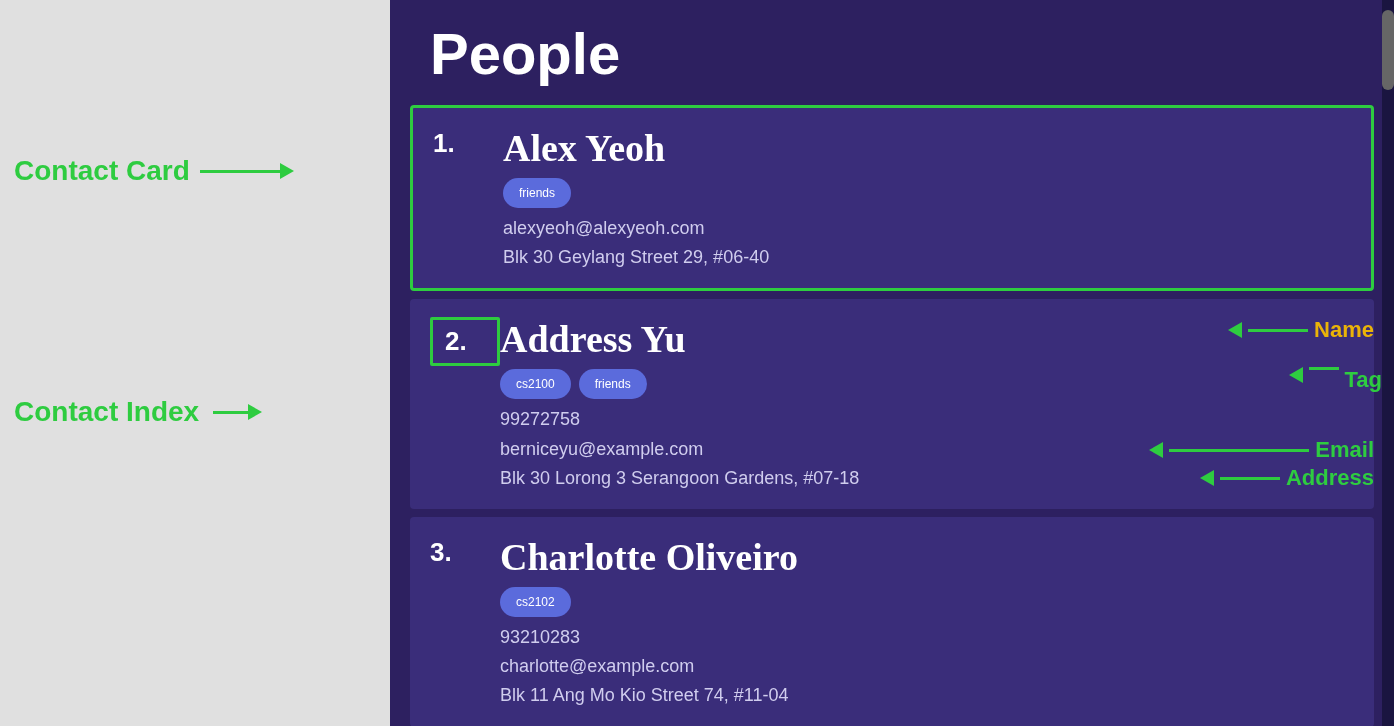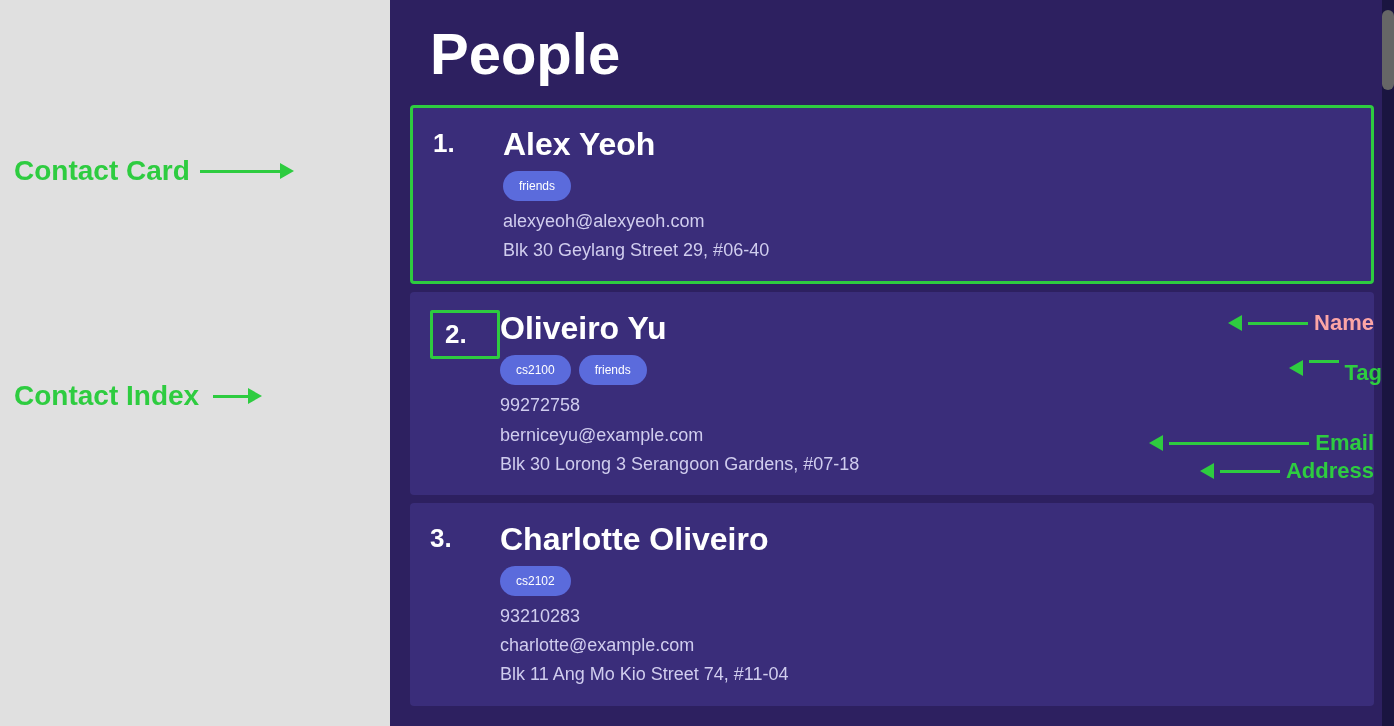--- a/index.html
+++ b/index.html
@@ -85,23 +85,24 @@
 
     .contact-details {
       flex: 1;
       display: flex;
       flex-direction: column;
       gap: 4px;
     }
 
     .contact-name {
       color: white;
-      font-size: 32px;
+      font-size: 38px;
       font-weight: 700;
       margin-bottom: 4px;
+      font-family: Liberation Serif, serif;
     }
 
     .tags-row {
       display: flex;
       flex-direction: row;
       gap: 8px;
       margin-bottom: 4px;
       flex-wrap: wrap;
     }
 
@@ -147,21 +148,21 @@
 <div class="annotation-panel">
 
   <div style="position:absolute; top:155px; left:14px; display:flex; align-items:center; gap:0;">
     <span style="color:#2ecc40; font-size:28px; font-weight:600; white-space:nowrap;">Contact Card</span>
     <div style="display:flex; align-items:center; margin-left:10px;">
       <div style="width:80px; height:3px; background:#2ecc40;"></div>
       <div style="width:0; height:0; border-top:8px solid transparent; border-bottom:8px solid transparent; border-left:14px solid #2ecc40;"></div>
     </div>
   </div>
 
-  <div style="position:absolute; top:380px; left:14px; display:flex; align-items:center; gap:4px;text-align:right;">
+  <div style="position:absolute; top:396px; left:14px; display:flex; align-items:center; gap:4px;text-align:right;">
     <span style="color:#2ecc40; font-size:28px; font-weight:600; white-space:nowrap;">Contact Index</span>
     <div style="display:flex; align-items:center; margin-left:10px;">
       <div style="width:35px; height:3px; background:#2ecc40;"></div>
       <div style="width:0; height:0; border-top:8px solid transparent; border-bottom:8px solid transparent; border-left:14px solid #2ecc40;"></div>
     </div>
   </div>
 </div>
 
 <div class="main-content" style="position:relative;">
 
@@ -176,35 +177,35 @@
       </div>
       <div class="contact-email">alexyeoh@alexyeoh.com</div>
       <div class="contact-address">Blk 30 Geylang Street 29, #06-40</div>
     </div>
   </div>
 
   <div style="position:relative;">
     <div class="contact-card">
       <div class="contact-index box-highlighted">2.</div>
       <div class="contact-details">
-        <div class="contact-name">Oliveiro Yu</div>
+        <div class="contact-name">Address Yu</div>
         <div class="tags-row">
           <span class="tag">cs2100</span>
           <span class="tag">friends</span>
         </div>
         <div class="contact-phone">99272758</div>
         <div class="contact-email">berniceyu@example.com</div>
         <div class="contact-address">Blk 30 Lorong 3 Serangoon Gardens, #07-18</div>
       </div>
     </div>
 
     <div style="position:absolute; top:18px; right:20px; display:flex; align-items:center; gap:6px; pointer-events:none;">
       <div style="width:0; height:0; border-top:8px solid transparent; border-bottom:8px solid transparent; border-right:14px solid #2ecc40;"></div>
       <div style="width:60px; height:3px; background:#2ecc40;"></div>
-      <span style="color:#fca5a5; font-size:22px; font-weight:600; white-space:nowrap;">Name</span>
+      <span style="color:#eab308; font-size:22px; font-weight:600; white-space:nowrap;">Name</span>
     </div>
 
     <div style="position:absolute; top:68px; right:12px; display:flex; gap:6px; pointer-events:none;">
       <div style="width:0; height:0; border-top:8px solid transparent; border-bottom:8px solid transparent; border-right:14px solid #2ecc40;"></div>
       <div style="width:30px; height:3px; background:#2ecc40;"></div>
       <span style="color:#2ecc40; font-size:22px; font-weight:600; white-space:nowrap;">Tag</span>
     </div>
 
 
     <div style="position:absolute; top:138px; right:20px; display:flex; align-items:center; gap:6px; pointer-events:none;">

